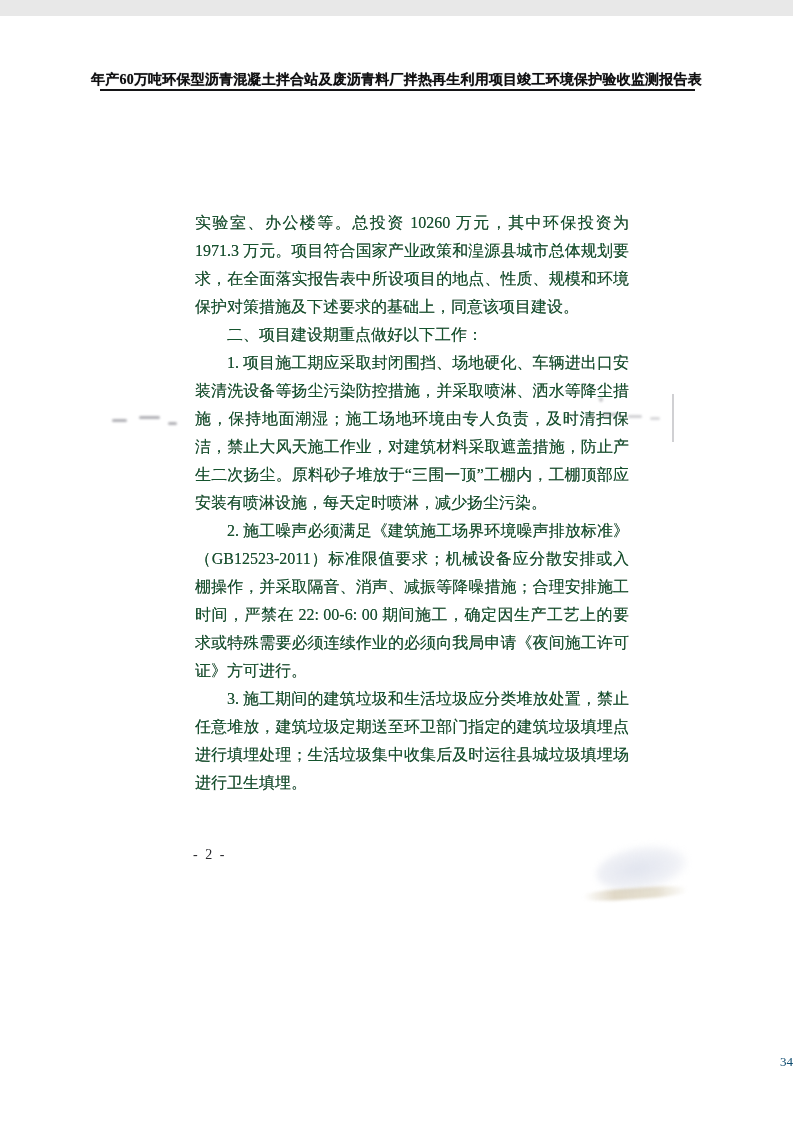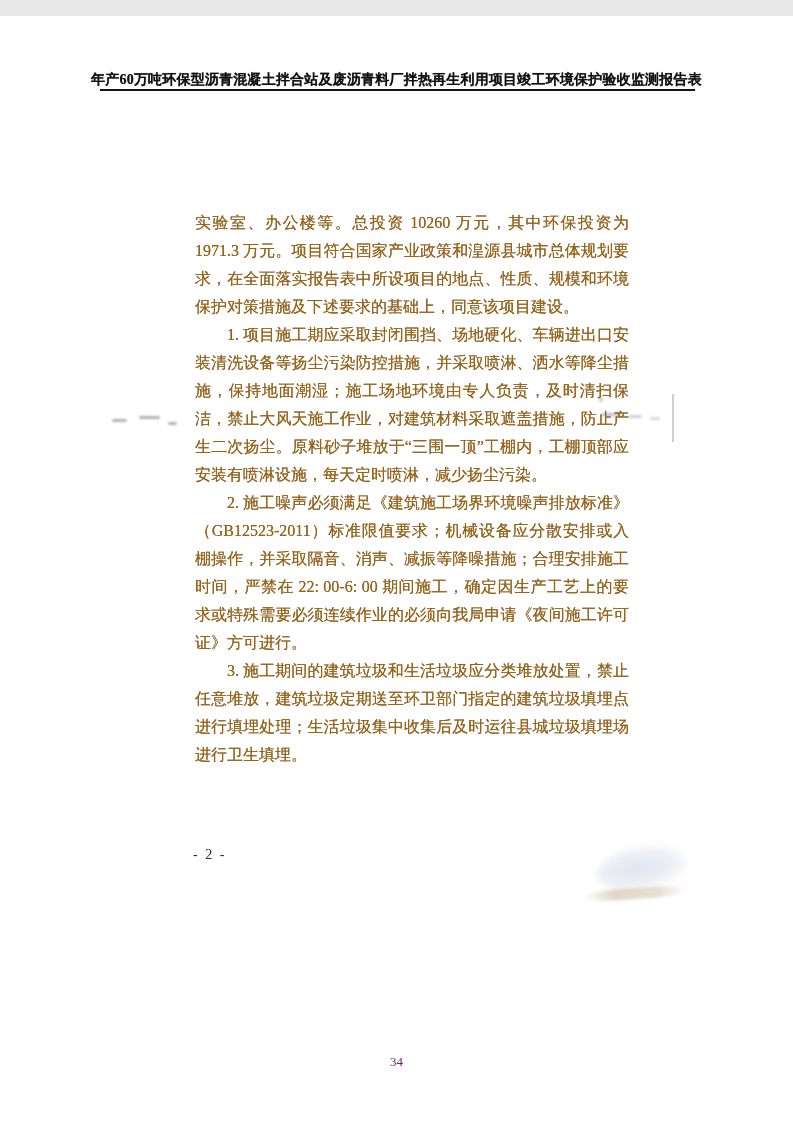--- a/index.html
+++ b/index.html
@@ -41,42 +41,42 @@
   }
   
   .body-text {
     position: absolute;
     top: 193px;
     left: 195px;
     width: 434px;
     font-size: 16px;
     line-height: 28px;
     text-align: justify;
-    color: #a16207;
+    color: #14532d;
     text-shadow: 0 0 0.6px rgba(40,40,45,0.65);
   }
   .body-text p { margin: 0; padding: 0; }
   .body-text p.indent { text-indent: 2em; }
   
   .page-label {
     position: absolute;
     left: 193px;
     top: 831px;
     font-size: 14px;
     letter-spacing: 2px;
     color: #2a2a2e;
   }
   .page-number {
     position: absolute;
     top: 1038px;
     left: 0;
     width: 100%;
-    text-align: center;
+    text-align: right;
     font-size: 13px;
-    color: #701a75;
+    color: #0c4a6e;
   }
   
   .artifact { position: absolute; pointer-events: none; }
   .smudge-dash {
     background: rgba(85, 85, 95, 0.45);
     filter: blur(1px);
     border-radius: 2px;
   }
   .smudge-vline {
     background: rgba(120, 120, 128, 0.35);
@@ -99,20 +99,21 @@
 <body>
 
 <div class="page">
 
   <div class="doc-title">年产60万吨环保型沥青混凝土拌合站及废沥青料厂拌热再生利用项目竣工环境保护验收监测报告表</div>
 
   <div class="title-rule"></div>
 
   <div class="body-text">
     <p class="cont">实验室、办公楼等。总投资 10260 万元，其中环保投资为 1971.3 万元。项目符合国家产业政策和湟源县城市总体规划要求，在全面落实报告表中所设项目的地点、性质、规模和环境保护对策措施及下述要求的基础上，同意该项目建设。</p>
+    <p class="indent">二、项目建设期重点做好以下工作：</p>
     <p class="indent">1. 项目施工期应采取封闭围挡、场地硬化、车辆进出口安装清洗设备等扬尘污染防控措施，并采取喷淋、洒水等降尘措施，保持地面潮湿；施工场地环境由专人负责，及时清扫保洁，禁止大风天施工作业，对建筑材料采取遮盖措施，防止产生二次扬尘。原料砂子堆放于“三围一顶”工棚内，工棚顶部应安装有喷淋设施，每天定时喷淋，减少扬尘污染。</p>
     <p class="indent">2. 施工噪声必须满足《建筑施工场界环境噪声排放标准》（GB12523-2011）标准限值要求；机械设备应分散安排或入棚操作，并采取隔音、消声、减振等降噪措施；合理安排施工时间，严禁在 22: 00-6: 00 期间施工，确定因生产工艺上的要求或特殊需要必须连续作业的必须向我局申请《夜间施工许可证》方可进行。</p>
     <p class="indent">3. 施工期间的建筑垃圾和生活垃圾应分类堆放处置，禁止任意堆放，建筑垃圾定期送至环卫部门指定的建筑垃圾填埋点进行填埋处理；生活垃圾集中收集后及时运往县城垃圾填埋场进行卫生填埋。</p>
   </div>
 
   <div class="page-label">- 2 -</div>
 
   <div class="page-number">34</div>
 
   <div>

